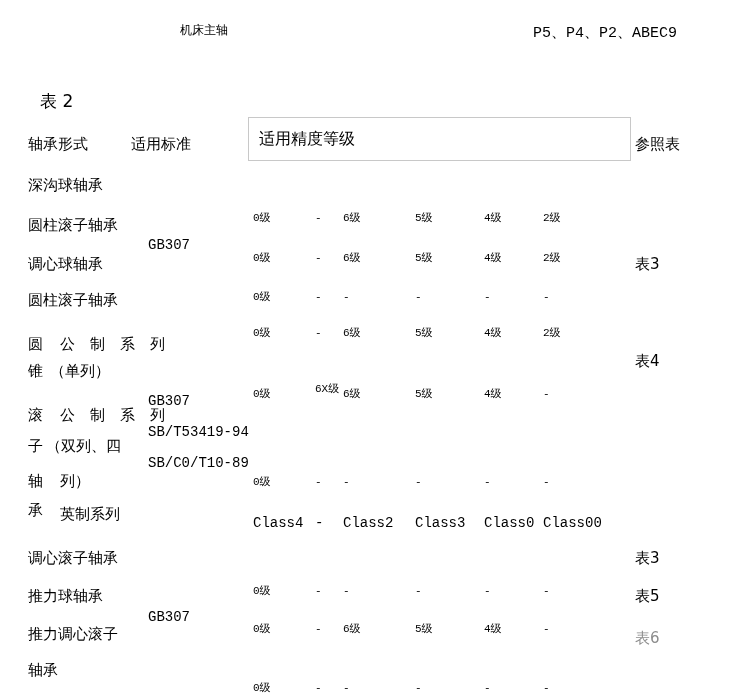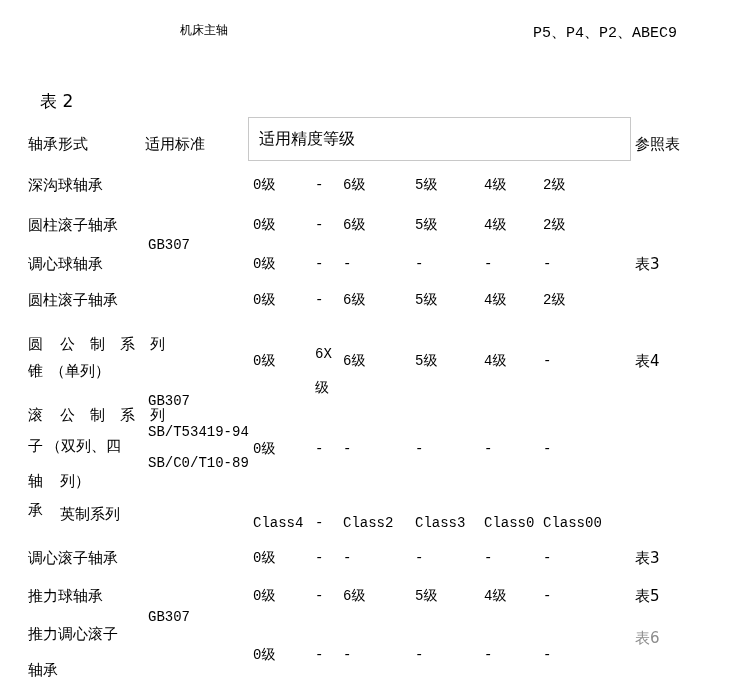--- a/index.html
+++ b/index.html
@@ -27,21 +27,21 @@
     white-space:pre;
     color:var(--fg);
     line-height:1.05;
   }
   .cjk{font-size:15px;}
   .title{font-size:17px;}
   .mono,.grade{
     font-family:"Liberation Mono","DejaVu Sans Mono",monospace;
   }
   .mono{font-size:14px;}
-  .grade{font-size:14px;}
+  .grade{font-size:11px;margin-top:35px;}
   .spread{letter-spacing:15px;}
   .muted{color:var(--muted);}
   .row{
     position:absolute;
     left:0;
     width:731px;
     height:0;
     overflow:visible;
   }
   .lab{left:28px;}
@@ -82,21 +82,21 @@
 
 <div class="page">
 
   <span class="t cjk" style="left:180px;top:24px;font-size:12px">机床主轴</span>
   <span class="t mono" style="left:533px;top:26px;font-size:15px">P5、P4、P2、ABEC9</span>
 
   <span class="t title" style="left:40px;top:93px">表 2</span>
 
   <div class="row" style="top:137px">
     <span class="t cjk lab">轴承形式</span>
-    <span class="t cjk" style="left:145px">适用标准</span>
+    <span class="t cjk" style="left:131px">适用标准</span>
     <span class="t cjk cref">参照表</span>
   </div>
   <div class="grade-box">
     <span class="boxtext">适用精度等级</span>
   </div>
 
   <div class="row" style="top:178px">
     <span class="t cjk lab">深沟球轴承</span>
     <span class="t grade c1">0级</span>
     <span class="t grade c2">-</span>

